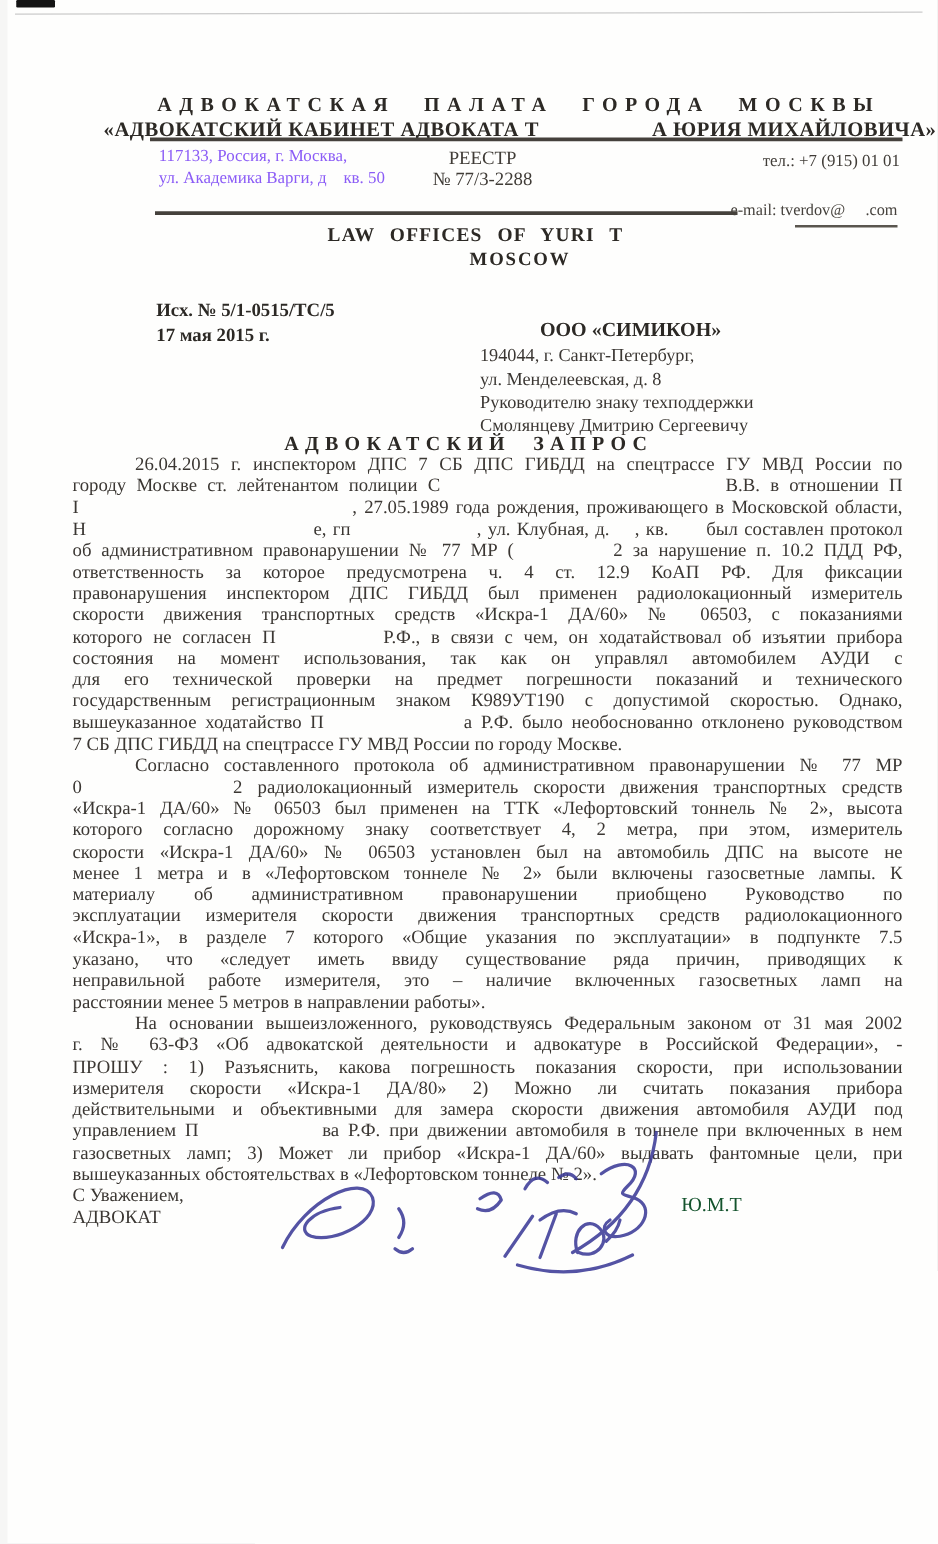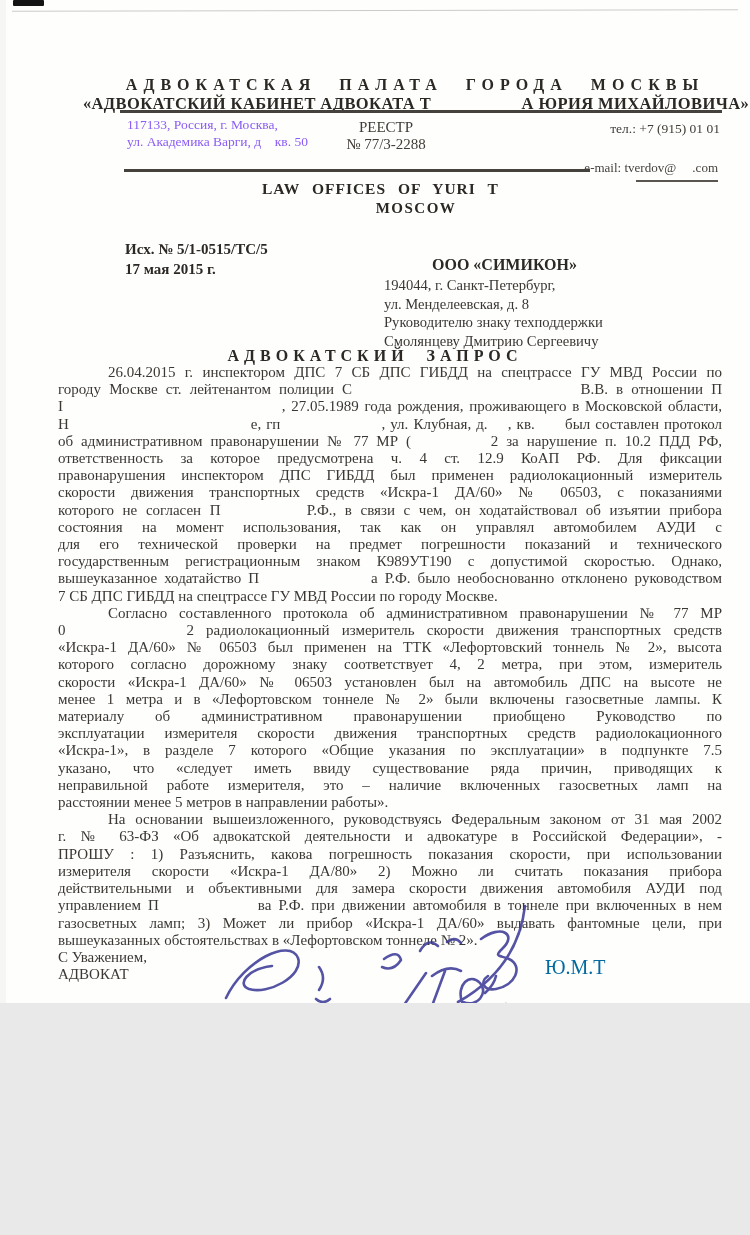--- a/index.html
+++ b/index.html
@@ -1,17 +1,17 @@
 <!DOCTYPE html>
 <html><head>
 <meta charset="utf-8">
 <style>
   html,body{margin:0;padding:0;background:#e9e9e9;}
   .page{
-    position:relative;width:750px;height:1003px;margin:0 auto;
+    position:relative;width:750px;height:1235px;margin:0 auto;
     background:#fefefd;overflow:hidden;
     font-family:"Liberation Serif","DejaVu Serif",serif;
     color:#3b3733;
   }
   .edge-strip{position:absolute;left:0;top:0;width:6px;height:100%;background:#f6f6f5;}
   .top-dash{position:absolute;left:13px;top:0;width:31px;height:6px;background:#141414;border-radius:1px;}
   .top-line{position:absolute;left:12px;top:10px;width:726px;height:1px;background:#cbcbcb;transform:rotate(-0.12deg);}
 
   .org1{position:absolute;top:76px;left:80px;right:0;text-align:center;
         font-weight:bold;font-size:16px;letter-spacing:6px;word-spacing:13px;color:#2c2925;}
@@ -34,21 +34,21 @@
 
   .doc-title{position:absolute;top:347px;left:0;right:0;text-align:center;
              font-weight:bold;font-size:16px;letter-spacing:5px;word-spacing:9px;color:#2c2925;}
 
   .body-text{position:absolute;top:364px;left:58px;width:664px;font-size:15px;line-height:17.2px;}
   .bl{text-align:justify;text-align-last:justify;}
   .bl.nj{text-align-last:left;}
   .bl.ind{text-indent:50px;}
 
   .signature{position:absolute;left:218px;top:898px;}
-  .signer{position:absolute;left:545px;top:956px;font-size:20px;color:#0369a1;}
+  .signer{position:absolute;left:545px;top:956px;font-size:16px;color:#14532d;}
 </style>
 </head>
 <body>
 
 <div class="page">
 
   <div class="edge-strip"></div>
   <div class="top-dash"></div>
   <div class="top-line"></div>
 

